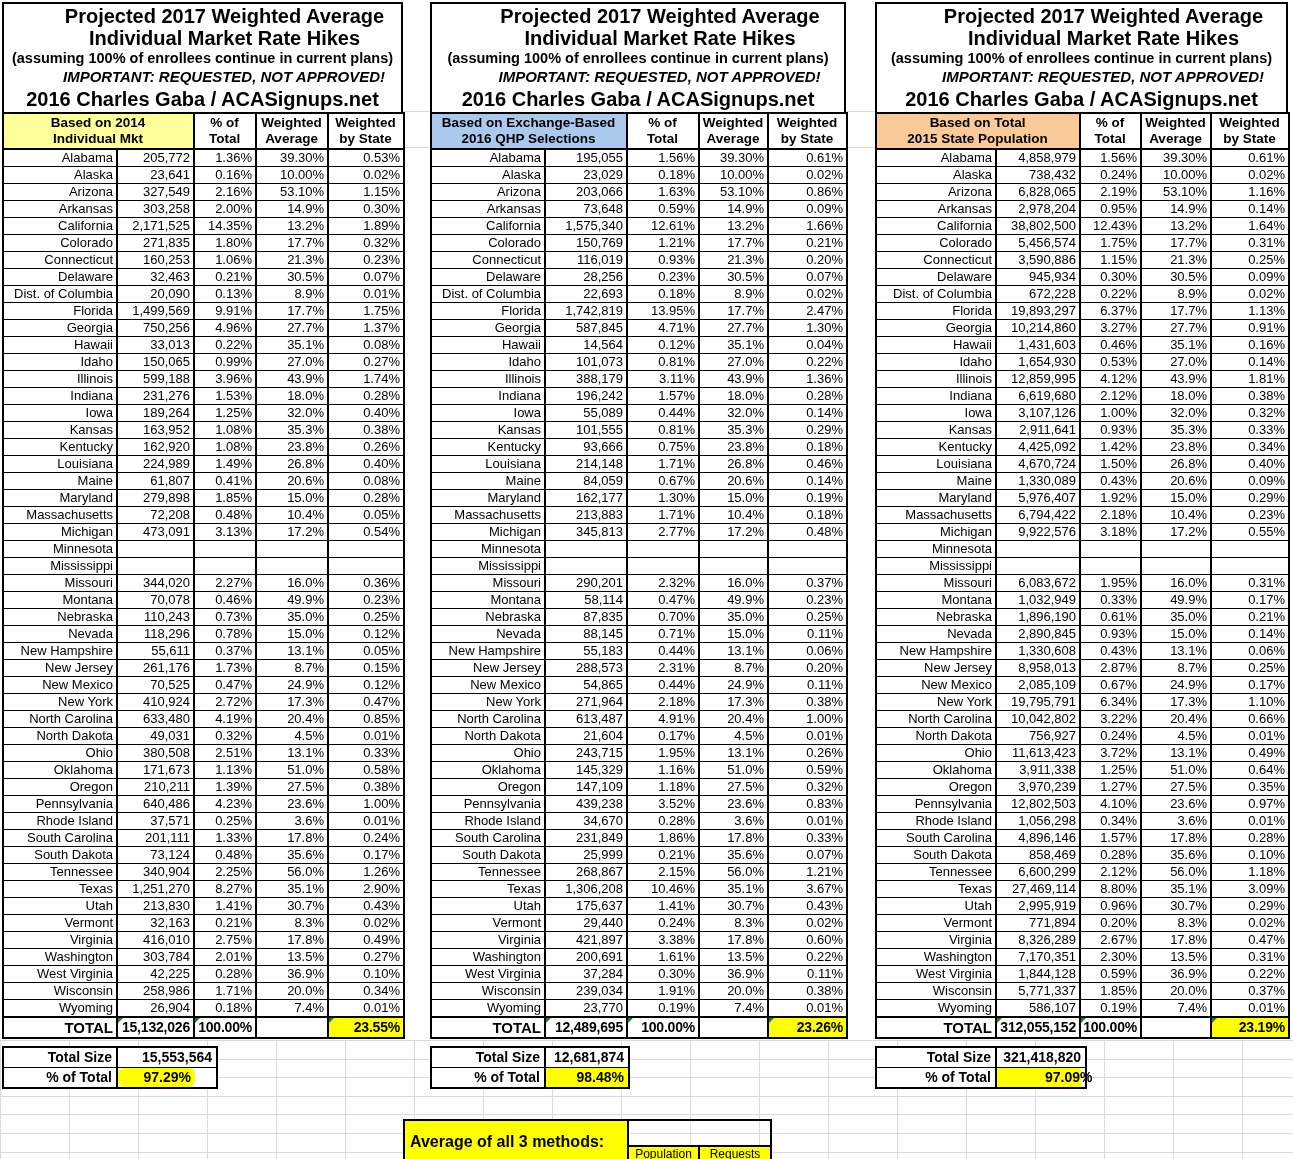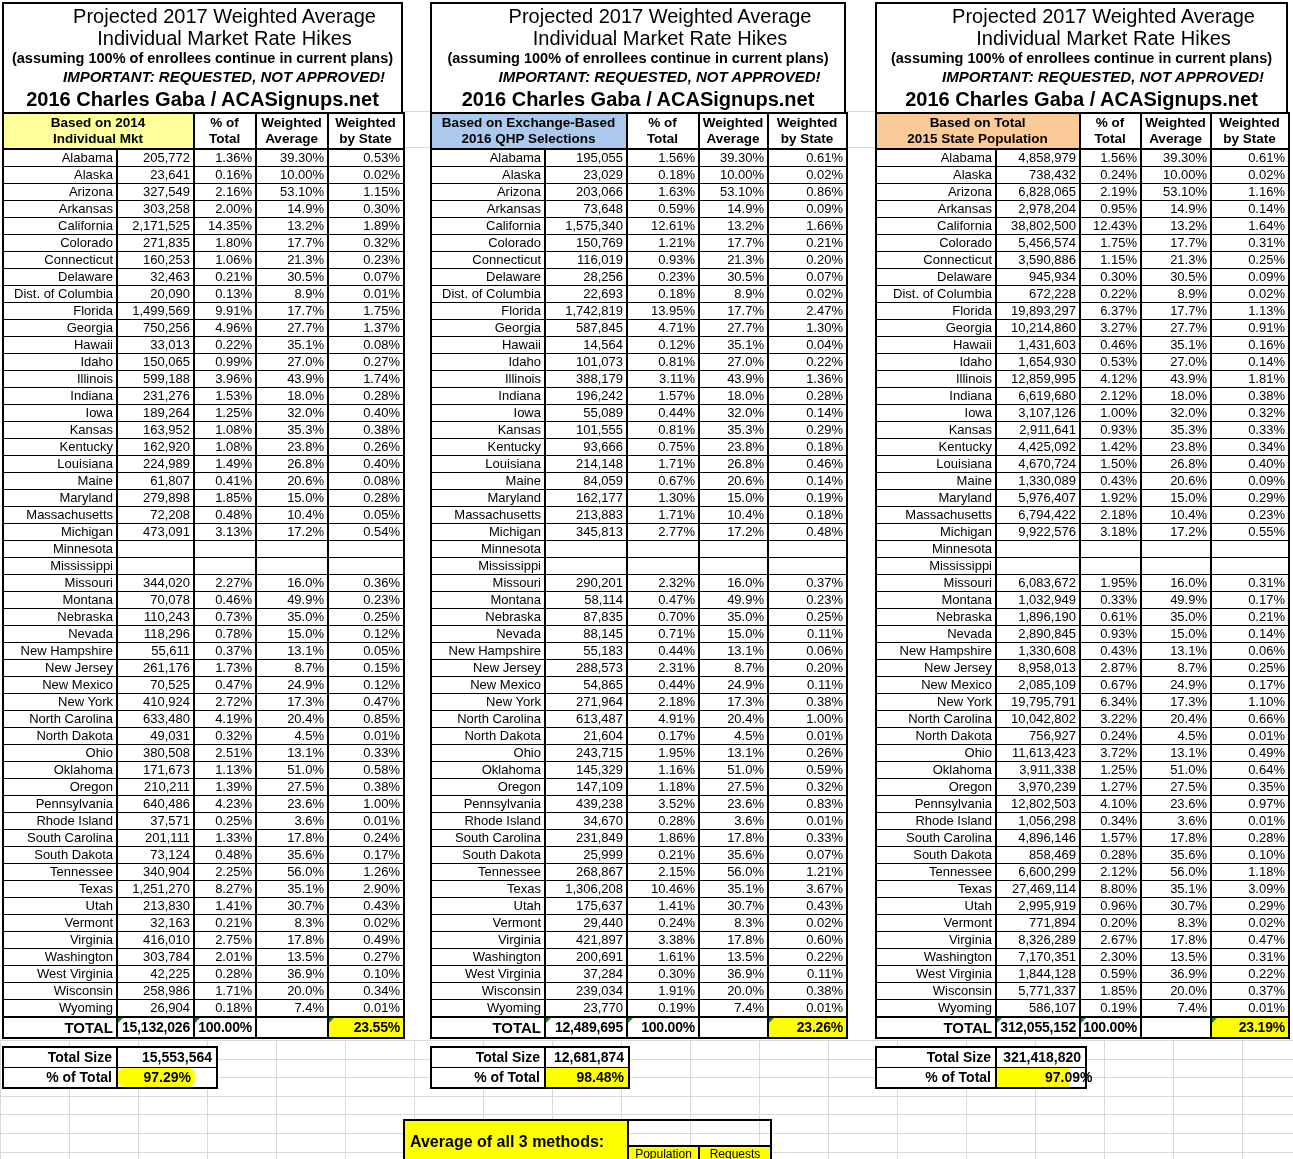--- a/index.html
+++ b/index.html
@@ -14,21 +14,21 @@
       repeating-linear-gradient(to bottom,#d9d9d9 0 1px,transparent 1px 18.6px),
       repeating-linear-gradient(to right,#d9d9d9 0 1px,transparent 1px 69px);
   }
   .tick{position:absolute;background:#d9d9d9;height:1px;z-index:0;}
 
   .panel{position:absolute;top:2px;z-index:1;background:#fff;}
   .title-box{
     box-sizing:border-box;height:110px;border:2px solid #000;border-bottom:none;
     display:flex;flex-direction:column;justify-content:center;text-align:center;background:#fff;
   }
-  .t1,.t2{font-size:20px;font-weight:normal;line-height:22px;padding-left:44px;}
+  .t1,.t2{font-size:20px;font-weight:bold;line-height:22px;padding-left:44px;}
   .t3{font-size:14.5px;font-weight:bold;line-height:18px;}
   .t4{font-size:15px;font-weight:bold;font-style:italic;line-height:20px;margin-left:43px;}
   .t5{font-size:20px;font-weight:bold;line-height:24px;}
 
   table.sheet{border-collapse:collapse;table-layout:fixed;width:100%;border:2px solid #000;}
   .sheet th,.sheet td{
     box-sizing:border-box;overflow:hidden;white-space:nowrap;
     border-left:2px solid #000;border-right:2px solid #000;
     border-top:1px solid #000;border-bottom:1px solid #000;
     padding:0 3px 0 2px;
@@ -1279,21 +1279,21 @@
   </div>
 </div>
 
 <div class="mini" style="left:875px;top:1046px">
   <div class="mini-row">
     <div class="mini-label" style="width:120px">Total Size</div>
     <div class="mini-val" style="width:88px">321,418,820</div>
   </div>
   <div class="mini-row">
     <div class="mini-label" style="width:120px">% of Total</div>
-    <div class="mini-val" style="width: 72px; background: rgb(255, 255, 0); padding-left: 48px;">97.09%</div>
+    <div class="mini-val" style="width: 84px; background: rgb(255, 255, 0); padding-left: 48px;">97.09%</div>
   </div>
 </div>
 
 <div class="summary">
   <div class="sum-label" style="background: rgb(255, 255, 0);">Average of all 3 methods:</div>
   <div class="sum-val v1" style="grid-area: 1 / 2; background: rgb(255, 255, 0);">97.62%</div>
   <div class="sum-val" style="grid-area: 1 / 3; background: rgb(255, 255, 0);">23.33%</div>
   <div class="sum-sub s1" style="grid-area: 2 / 2; background: rgb(255, 255, 0);">Population</div>
   <div class="sum-sub" style="grid-area: 2 / 3; background: rgb(255, 255, 0);">Requests</div>
 </div>

